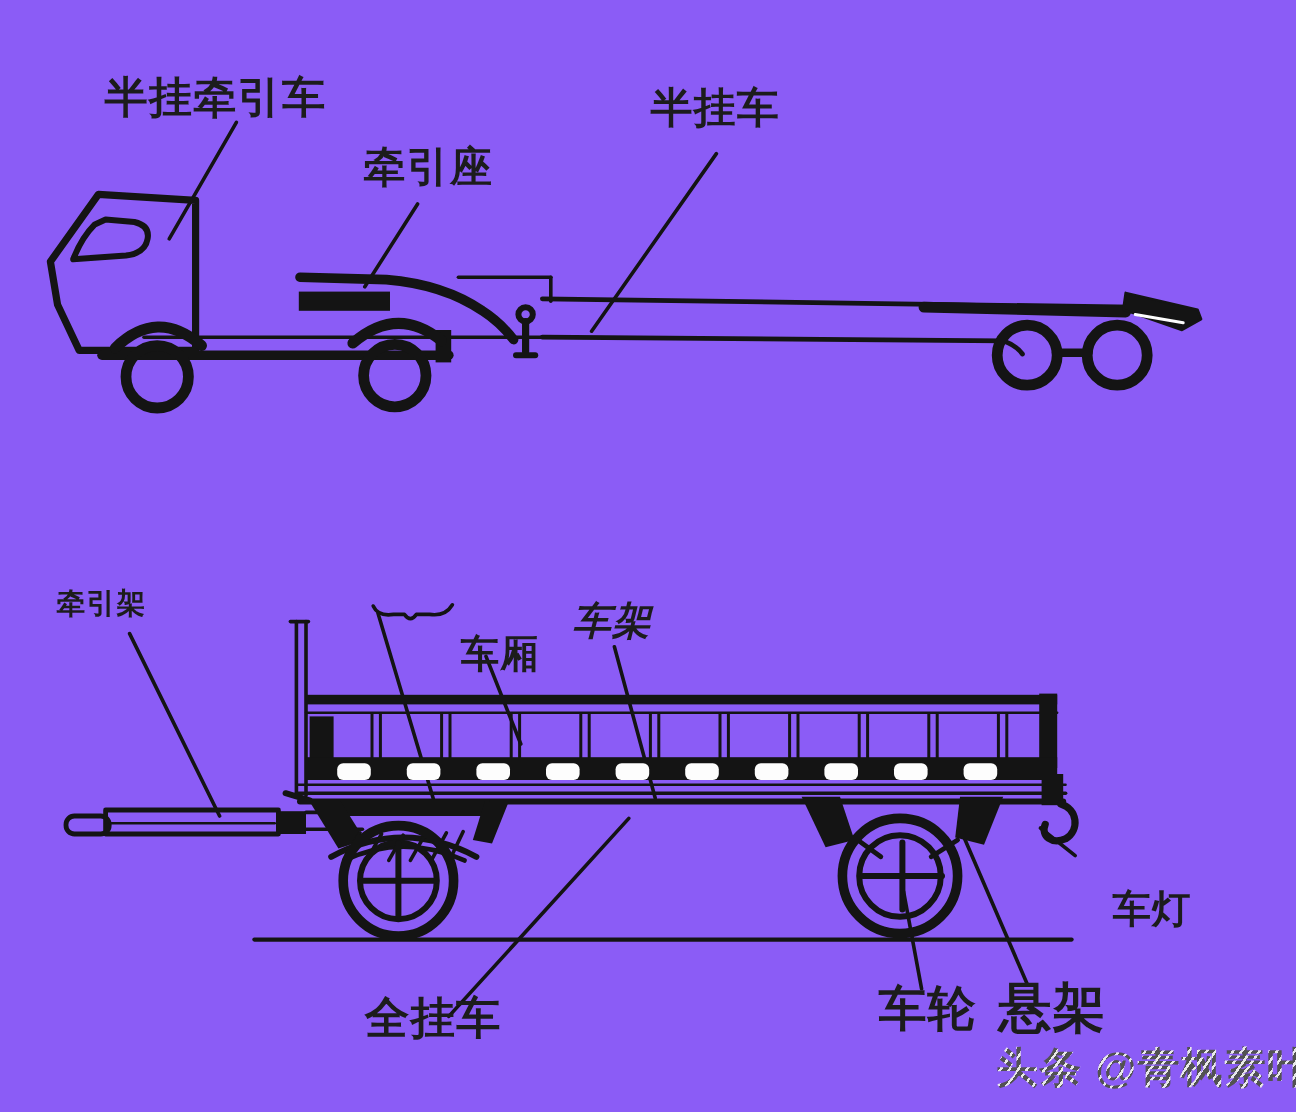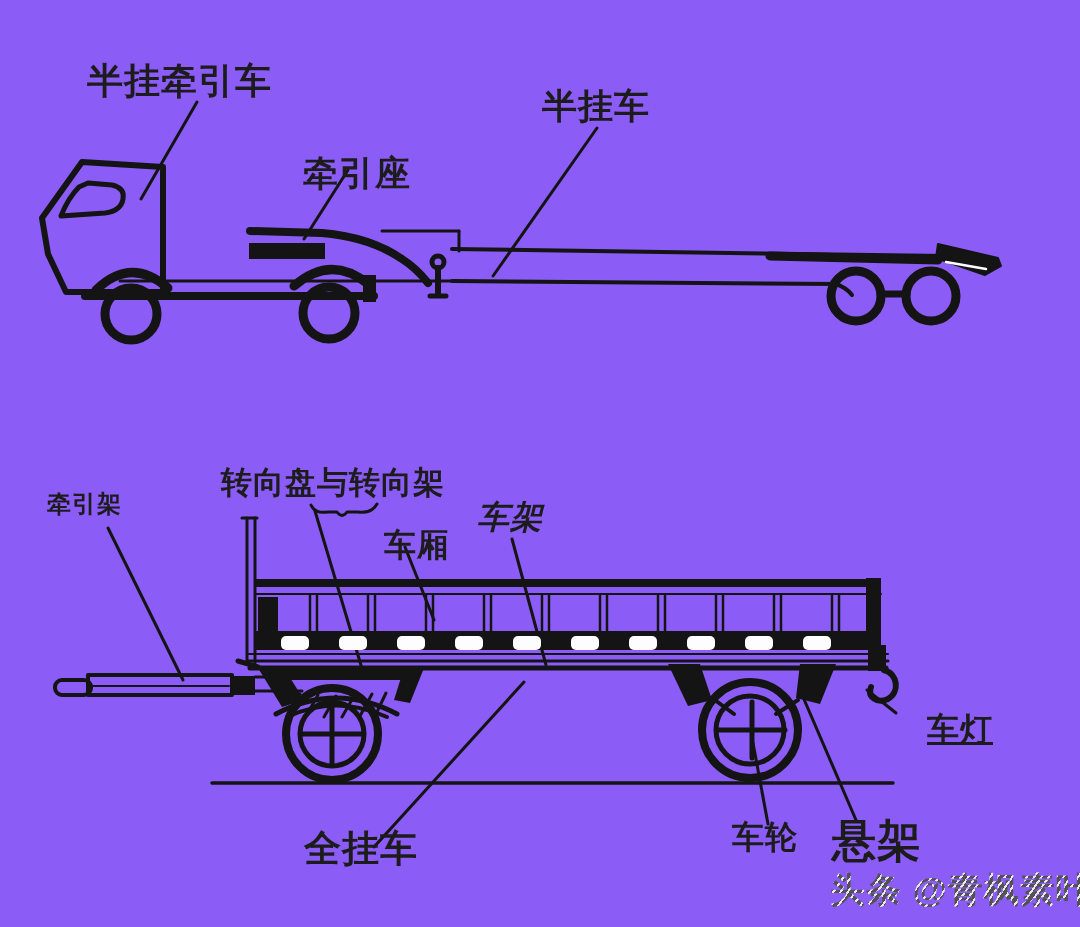--- a/index.html
+++ b/index.html
@@ -3,28 +3,28 @@
 <meta charset="utf-8">
 <style>
   html,body{margin:0;padding:0;background:#ffffff;}
   #page{position:relative;width:1080px;height:927px;background:#8b5cf6;overflow:hidden;
         font-family:"Liberation Sans","DejaVu Sans",sans-serif;}
   #art{position:absolute;left:0;top:0;width:1080px;height:927px;}
   .lbl{position:absolute;color:#1c1c1c;font-weight:700;white-space:nowrap;line-height:1;
        letter-spacing:1px;}
   .lbl-top{font-size:35px;}
   .l-tractor{left:87px;top:63px;font-size:36px;}
-  .l-fifthwheel{left:303px;top:155px;}
-  .l-semitrailer{left:542px;top:88px;text-align:right;}
+  .l-fifthwheel{left:303px;top:122px;}
+  .l-semitrailer{left:542px;top:73px;text-align:right;}
   .l-drawbar{left:47px;top:492px;font-size:24px;}
   .l-turntable{left:221px;top:467px;font-size:31px;}
   .l-cargobox{left:384px;top:529px;font-size:32px;}
   .l-frame{left:477px;top:501px;font-size:32px;font-style:italic;}
-  .l-lamp{left:927px;top:713px;font-size:32px;text-decoration:underline;}
-  .l-wheel{left:732px;top:821px;font-size:32px;}
+  .l-lamp{left:927px;top:741px;font-size:32px;}
+  .l-wheel{left:732px;top:821px;font-size:40px;}
   .l-susp{left:832px;top:819px;font-size:44px;}
   .l-fulltrailer{left:304px;top:830px;font-size:37px;}
   .watermark{position:absolute;left:830px;top:867px;font-size:35px;font-weight:700;
              color:#6d6d6d;letter-spacing:1px;white-space:nowrap;}
   @supports ((-webkit-background-clip:text) or (background-clip:text)){
     .watermark{background:repeating-linear-gradient(125deg,#525252 0 4px,#e9e9e9 4px 6px);
                -webkit-background-clip:text;background-clip:text;color:transparent;}
   }
 </style>
 </head>
@@ -175,21 +175,20 @@
 
       <line x1="212" y1="783" x2="893" y2="783" stroke-width="3.5"></line>
     </g>
   </svg>
 
   <div class="lbl l-tractor">半挂牵引车</div>
   <div class="lbl lbl-top l-fifthwheel">牵引座</div>
   <div class="lbl lbl-top l-semitrailer">半挂车</div>
 
   <div class="lbl l-drawbar">牵引架</div>
-  <div class="lbl l-turntable">转向盘与转向架</div>
   <div class="lbl l-cargobox">车厢</div>
   <div class="lbl l-frame">车架</div>
   <div class="lbl l-lamp">车灯</div>
   <div class="lbl l-wheel">车轮</div>
   <div class="lbl l-susp">悬架</div>
   <div class="lbl l-fulltrailer">全挂车</div>
 
   <div class="watermark">头条 @青枫素叶</div>
 </div>
 

